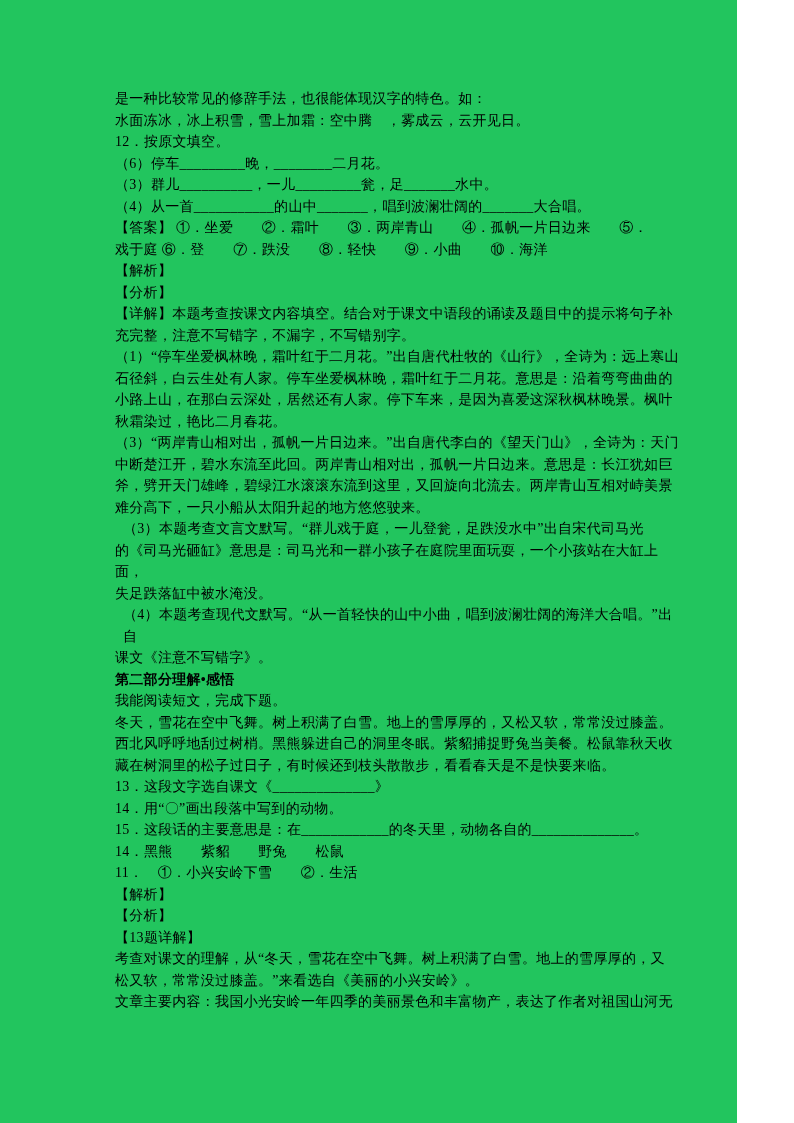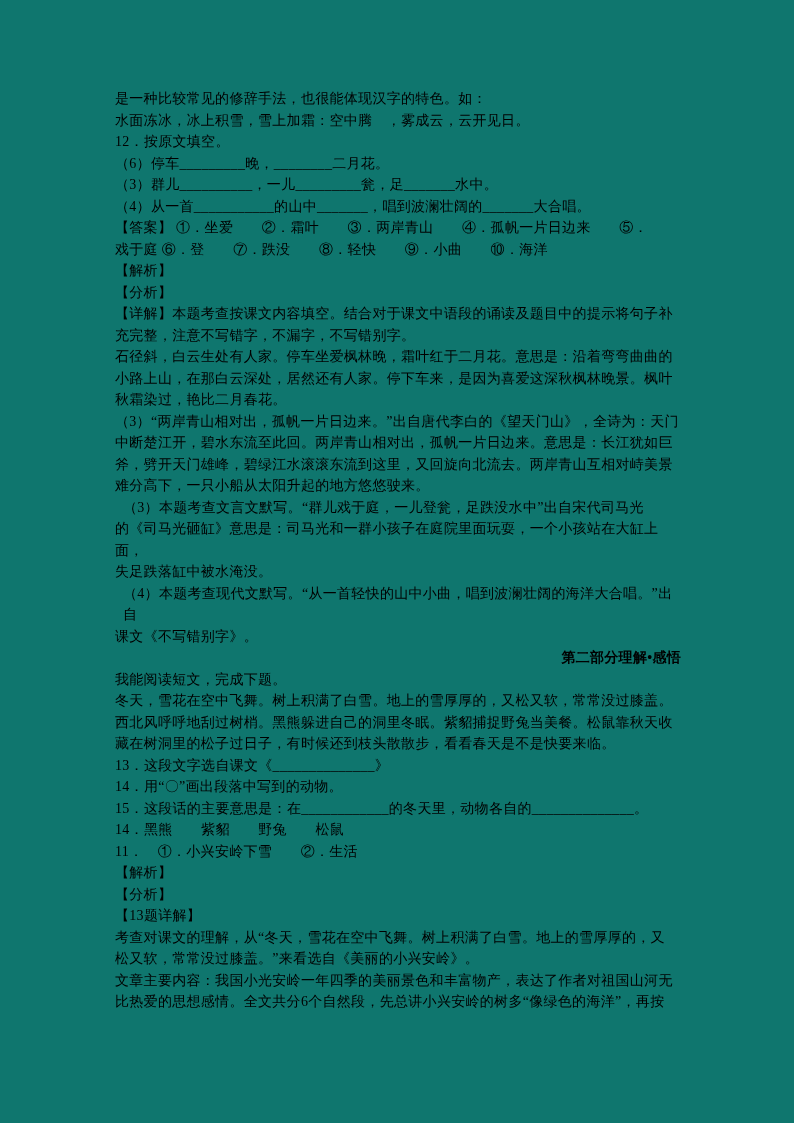--- a/index.html
+++ b/index.html
@@ -11,42 +11,41 @@
       width: 794px;
       height: 1123px;
       position: relative;
       font-family: "Liberation Serif", serif;
       overflow: hidden;
     }
     .page {
       position: absolute;
       left: 0;
       top: 0;
-      width: 794px;
+      width: 737px;
       height: 1123px;
-      background: #0f766e;
+      background: #22c55e;
       font-family: Liberation Serif, serif;
     }
     .content {
       position: absolute;
       left: 115px;
       top: 88px;
       width: 566px;
     }
     .line {
       font-size: 14px;
       line-height: 21.5px;
       color: #000000;
       white-space: pre-wrap;
       letter-spacing: 0.3px;
       word-break: break-all;
     }
     .line.bold {
       font-weight: bold;
-      text-align: right;
     }
     .line.indent {
       padding-left: 8px;
     }
   </style>
 </head>
 <body>
 
 <div class="page">
   <div class="content">
@@ -55,43 +54,43 @@
       <div class="line">12．按原文填空。</div>
       <div class="line">（6）停车_________晚，________二月花。</div>
       <div class="line">（3）群儿__________，一儿_________瓮，足_______水中。</div>
       <div class="line">（4）从一首___________的山中_______，唱到波澜壮阔的_______大合唱。</div>
       <div class="line">【答案】 ①．坐爱　　②．霜叶　　③．两岸青山　　④．孤帆一片日边来　　⑤．</div>
       <div class="line">戏于庭 ⑥．登　　⑦．跌没　　⑧．轻快　　⑨．小曲　　⑩．海洋</div>
       <div class="line">【解析】</div>
       <div class="line">【分析】</div>
       <div class="line">【详解】本题考查按课文内容填空。结合对于课文中语段的诵读及题目中的提示将句子补</div>
       <div class="line">充完整，注意不写错字，不漏字，不写错别字。</div>
+      <div class="line">（1）“停车坐爱枫林晚，霜叶红于二月花。”出自唐代杜牧的《山行》，全诗为：远上寒山</div>
       <div class="line">石径斜，白云生处有人家。停车坐爱枫林晚，霜叶红于二月花。意思是：沿着弯弯曲曲的</div>
       <div class="line">小路上山，在那白云深处，居然还有人家。停下车来，是因为喜爱这深秋枫林晚景。枫叶</div>
       <div class="line">秋霜染过，艳比二月春花。</div>
       <div class="line">（3）“两岸青山相对出，孤帆一片日边来。”出自唐代李白的《望天门山》，全诗为：天门</div>
       <div class="line">中断楚江开，碧水东流至此回。两岸青山相对出，孤帆一片日边来。意思是：长江犹如巨</div>
       <div class="line">斧，劈开天门雄峰，碧绿江水滚滚东流到这里，又回旋向北流去。两岸青山互相对峙美景</div>
       <div class="line">难分高下，一只小船从太阳升起的地方悠悠驶来。</div>
       <div class="line indent">（3）本题考查文言文默写。“群儿戏于庭，一儿登瓮，足跌没水中”出自宋代司马光</div>
       <div class="line">的《司马光砸缸》意思是：司马光和一群小孩子在庭院里面玩耍，一个小孩站在大缸上面，</div>
       <div class="line">失足跌落缸中被水淹没。</div>
       <div class="line indent">（4）本题考查现代文默写。“从一首轻快的山中小曲，唱到波澜壮阔的海洋大合唱。”出自</div>
-      <div class="line">课文《不写错别字》。</div>
+      <div class="line">课文《注意不写错字》。</div>
       <div class="line bold">第二部分理解•感悟</div>
       <div class="line">我能阅读短文，完成下题。</div>
       <div class="line">冬天，雪花在空中飞舞。树上积满了白雪。地上的雪厚厚的，又松又软，常常没过膝盖。</div>
       <div class="line">西北风呼呼地刮过树梢。黑熊躲进自己的洞里冬眠。紫貂捕捉野兔当美餐。松鼠靠秋天收</div>
       <div class="line">藏在树洞里的松子过日子，有时候还到枝头散散步，看看春天是不是快要来临。</div>
       <div class="line">13．这段文字选自课文《______________》</div>
       <div class="line">14．用“〇”画出段落中写到的动物。</div>
       <div class="line">15．这段话的主要意思是：在____________的冬天里，动物各自的______________。</div>
       <div class="line">14．黑熊　　紫貂　　野兔　　松鼠</div>
       <div class="line">11．　①．小兴安岭下雪　　②．生活</div>
       <div class="line">【解析】</div>
       <div class="line">【分析】</div>
       <div class="line">【13题详解】</div>
       <div class="line">考查对课文的理解，从“冬天，雪花在空中飞舞。树上积满了白雪。地上的雪厚厚的，又</div>
       <div class="line">松又软，常常没过膝盖。”来看选自《美丽的小兴安岭》。</div>
       <div class="line">文章主要内容：我国小光安岭一年四季的美丽景色和丰富物产，表达了作者对祖国山河无</div>
-      <div class="line">比热爱的思想感情。全文共分6个自然段，先总讲小兴安岭的树多“像绿色的海洋”，再按</div>
     </div>
 </div>
 
 </body></html>

